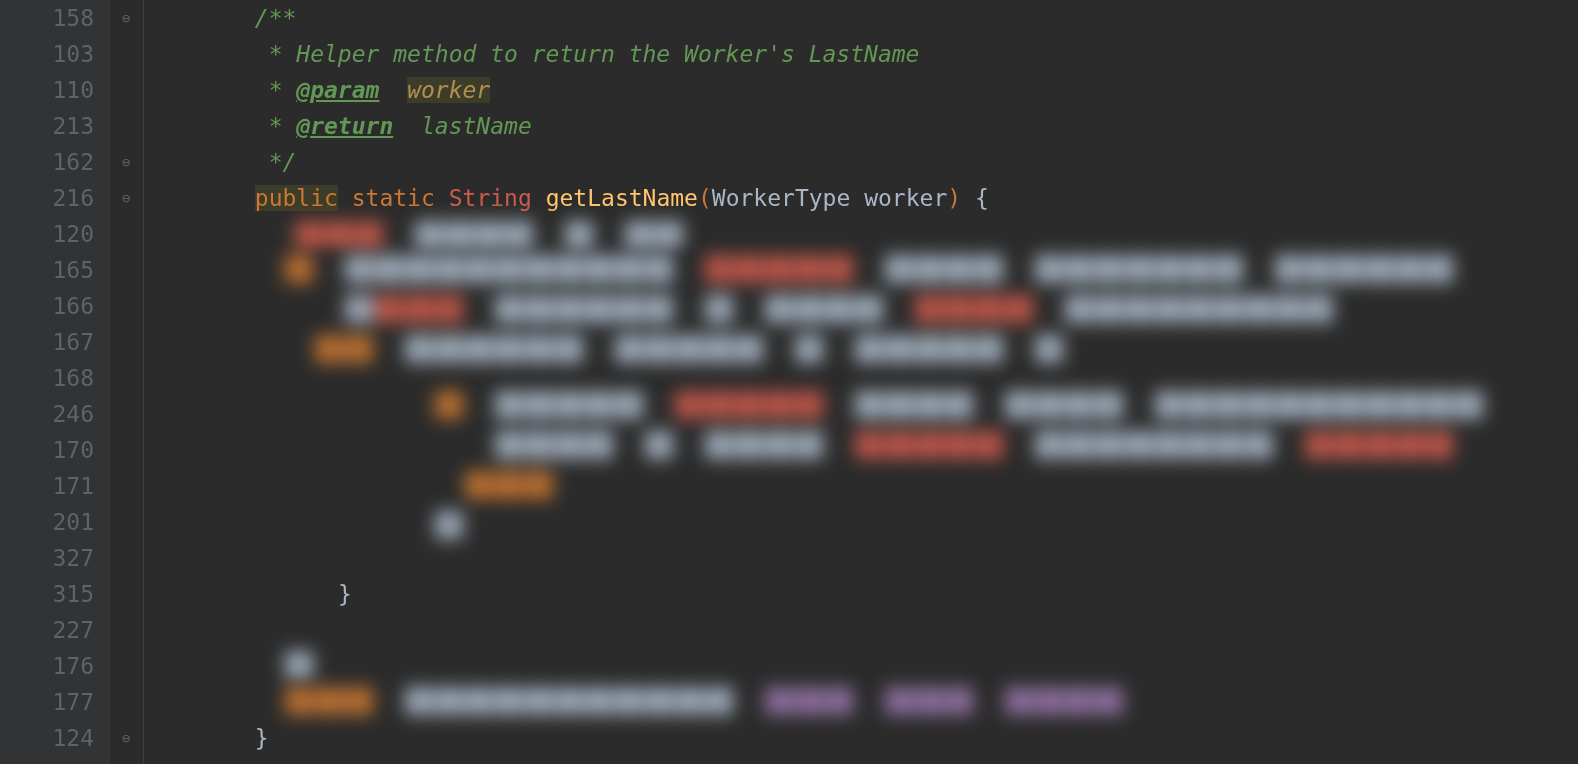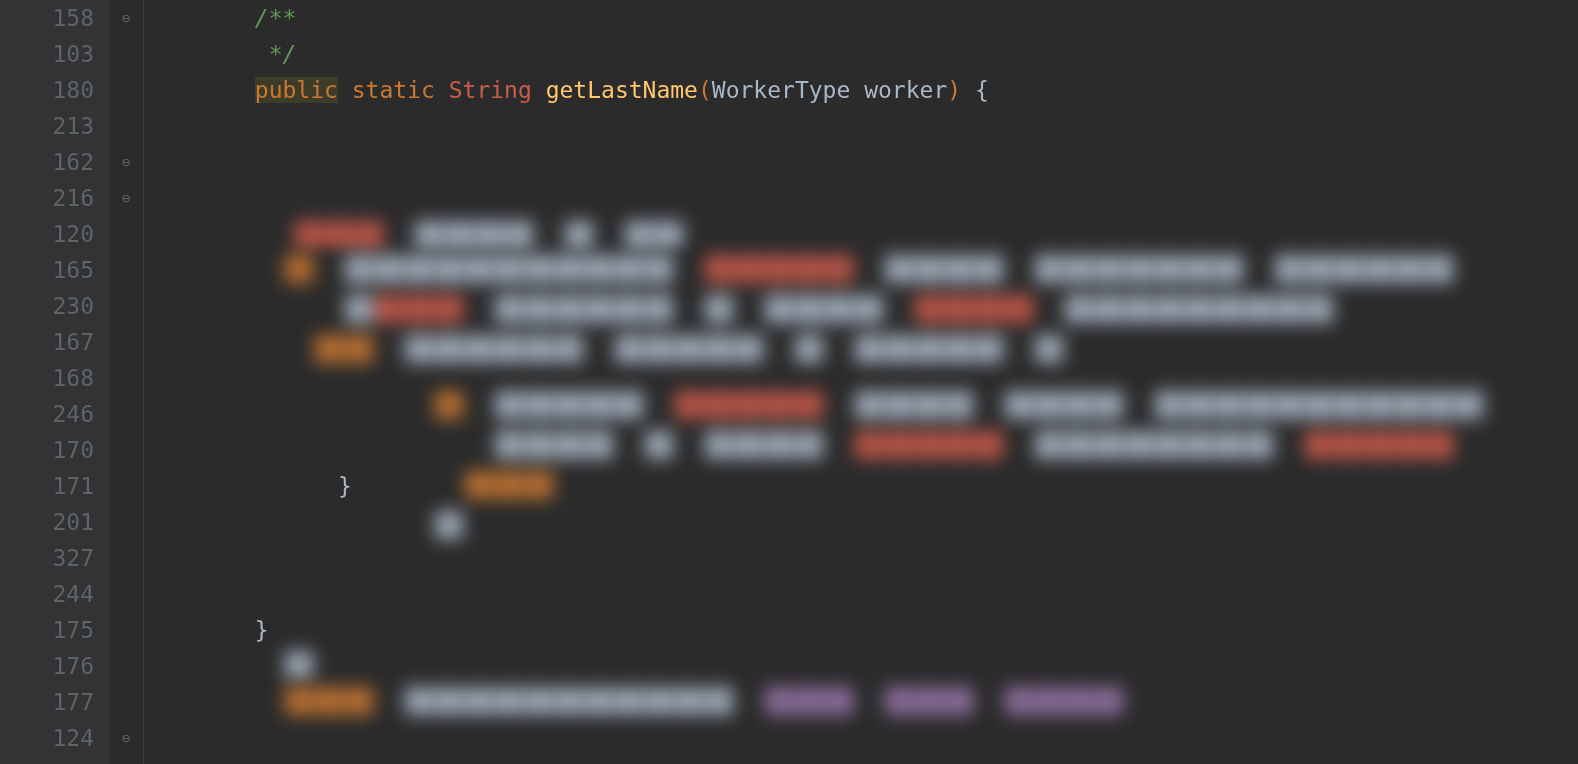--- a/index.html
+++ b/index.html
@@ -70,54 +70,57 @@
     }
   </style>
 </head>
 <body>
 
 <div class="editor">
 
   <div class="gutter">
     <div class="ln">158</div>
     <div class="ln">103</div>
-    <div class="ln">180</div>
+    <div class="ln">110</div>
     <div class="ln">213</div>
     <div class="ln">162</div>
     <div class="ln">216</div>
     <div class="ln">120</div>
     <div class="ln">165</div>
-    <div class="ln">230</div>
+    <div class="ln">166</div>
     <div class="ln">167</div>
     <div class="ln">168</div>
     <div class="ln">246</div>
     <div class="ln">170</div>
     <div class="ln">171</div>
     <div class="ln">201</div>
     <div class="ln">327</div>
-    <div class="ln">244</div>
-    <div class="ln">175</div>
+    <div class="ln">315</div>
+    <div class="ln">227</div>
     <div class="ln">176</div>
     <div class="ln">177</div>
     <div class="ln">124</div>
   </div>
 
   <div class="fold-col">
     <span class="fold-icon" style="top:9px">⊖</span>
     <span class="fold-icon" style="top:153px">⊖</span>
     <span class="fold-icon" style="top:189px">⊖</span>
     <span class="fold-icon" style="top:729px">⊖</span>
   </div>
 
   <div class="code">
 
     <div class="line"><span class="c-comment"><span>        </span><span>/**</span></span></div>
 
-
-
+    <div class="line"><span class="c-comment"><span>         </span><span>* </span><span>Helper method to return the Worker's LastName</span></span></div>
+
+    <div class="line"><span class="c-comment"><span>         </span><span>* </span></span><span class="c-tag">@param</span><span class="c-comment">  </span><span class="c-param-hl">worker</span></div>
+
+    <div class="line"><span class="c-comment"><span>         </span><span>* </span></span><span class="c-tag">@return</span><span class="c-comment">  </span><span class="c-comment">lastName</span></div>
 
     <div class="line"><span class="c-comment"><span>         </span><span>*/</span></span></div>
 
     <div class="line"><span>        </span><span class="c-keyword-hl">public</span><span> </span><span class="c-keyword">static</span><span> </span><span class="c-type">String</span><span> </span><span class="c-method">getLastName</span><span class="c-paren">(</span><span class="c-ident">WorkerType</span><span> </span><span class="c-ident">worker</span><span class="c-paren">)</span><span> </span><span class="c-punc">{</span></div>
 
     <div class="line"></div>
     <div class="line"></div>
     <div class="line"></div>
     <div class="line"></div>
     <div class="line"></div>

